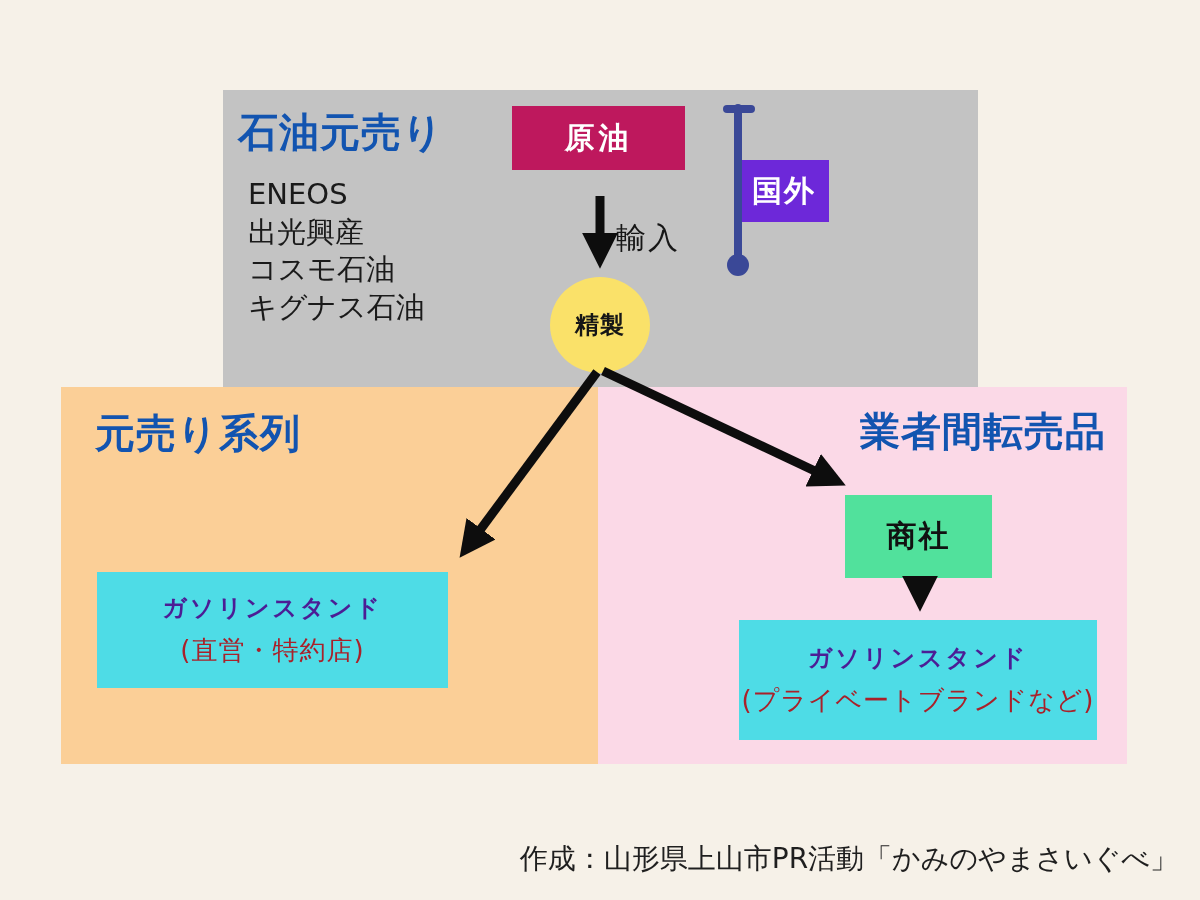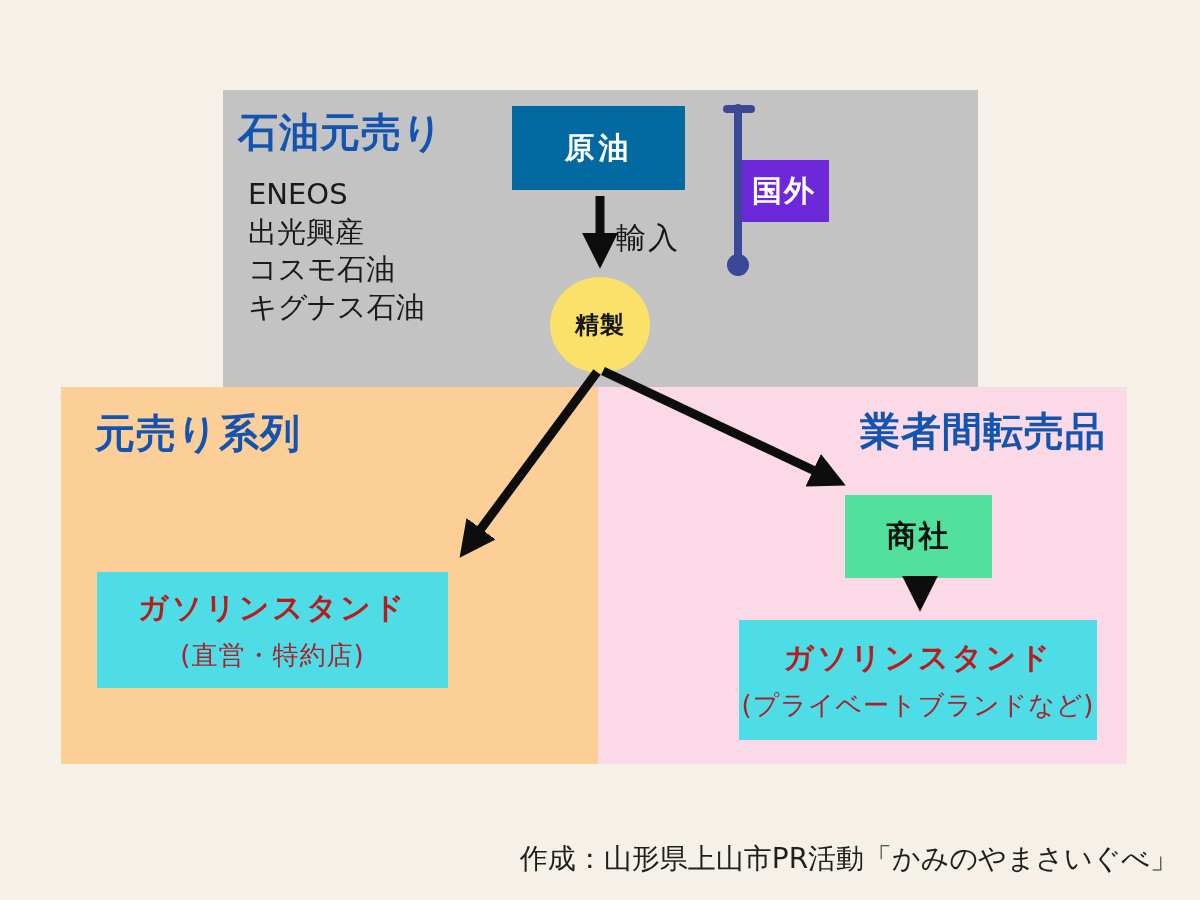--- a/index.html
+++ b/index.html
@@ -18,21 +18,21 @@
   }
   .company-list{
     position:absolute;left:248px;top:176px;color:#1a1a1a;
     font-size:29px;line-height:37.5px;font-weight:500;white-space:nowrap;
   }
   .node{
     position:absolute;display:flex;align-items:center;justify-content:center;
     text-align:center;
   }
   .crude{
-    left:512px;top:106px;width:173px;height:84px;background:#0369a1;
+    left:512px;top:106px;width:173px;height:64px;background:#be185d;
     color:#ffffff;font-weight:bold;font-size:30px;letter-spacing:4px;
   }
   .refine{
     left:550px;top:277px;width:100px;height:96px;border-radius:50%;
     background:#fae169;color:#161616;font-weight:bold;font-size:24px;letter-spacing:1px;
   }
   .import-label{
     position:absolute;left:616px;top:218px;color:#161616;
     font-size:30px;font-weight:500;letter-spacing:2px;white-space:nowrap;
   }
@@ -43,21 +43,21 @@
   .trading{
     left:845px;top:495px;width:147px;height:83px;background:#51e19c;
     color:#111111;font-weight:bold;font-size:30px;letter-spacing:2px;
   }
   .station{
     position:absolute;background:#4edce6;display:flex;flex-direction:column;
     align-items:center;justify-content:center;text-align:center;gap:9px;
   }
   .station-1{left:97px;top:572px;width:351px;height:116px;}
   .station-2{left:739px;top:620px;width:358px;height:120px;}
-  .station-main{color:#b91c1c;font-weight:bold;font-size:30px;letter-spacing:3px;white-space:nowrap;}
+  .station-main{color:#4c1d95;font-weight:bold;font-size:24px;letter-spacing:3px;white-space:nowrap;}
   .station-sub{color:#a9212a;font-weight:normal;font-size:26px;letter-spacing:1px;white-space:nowrap;}
   .credit{
     position:absolute;right:22px;top:840px;color:#1f1f1f;
     font-size:28px;font-weight:500;white-space:nowrap;
   }
   svg.overlay{position:absolute;left:0;top:0;pointer-events:none;}
 </style>
 </head>
 <body>
 

